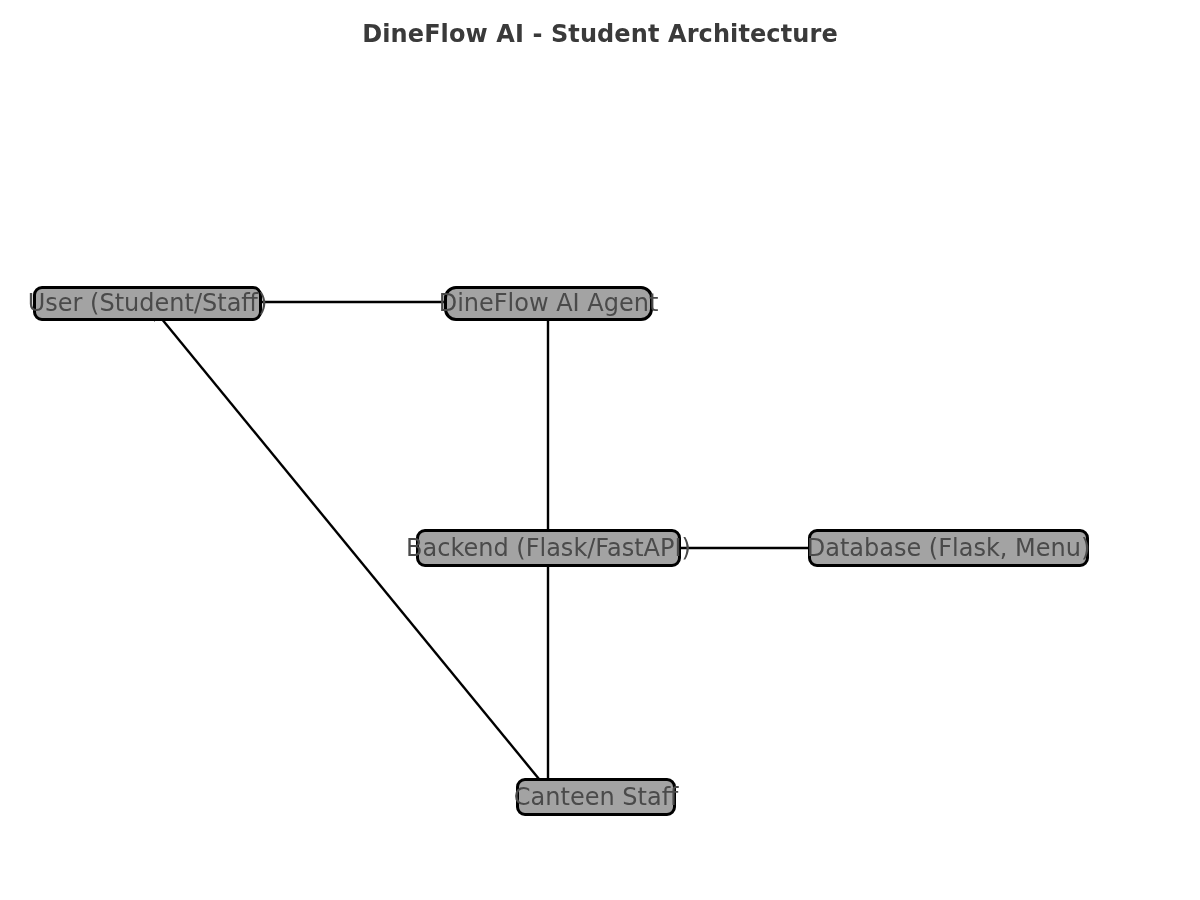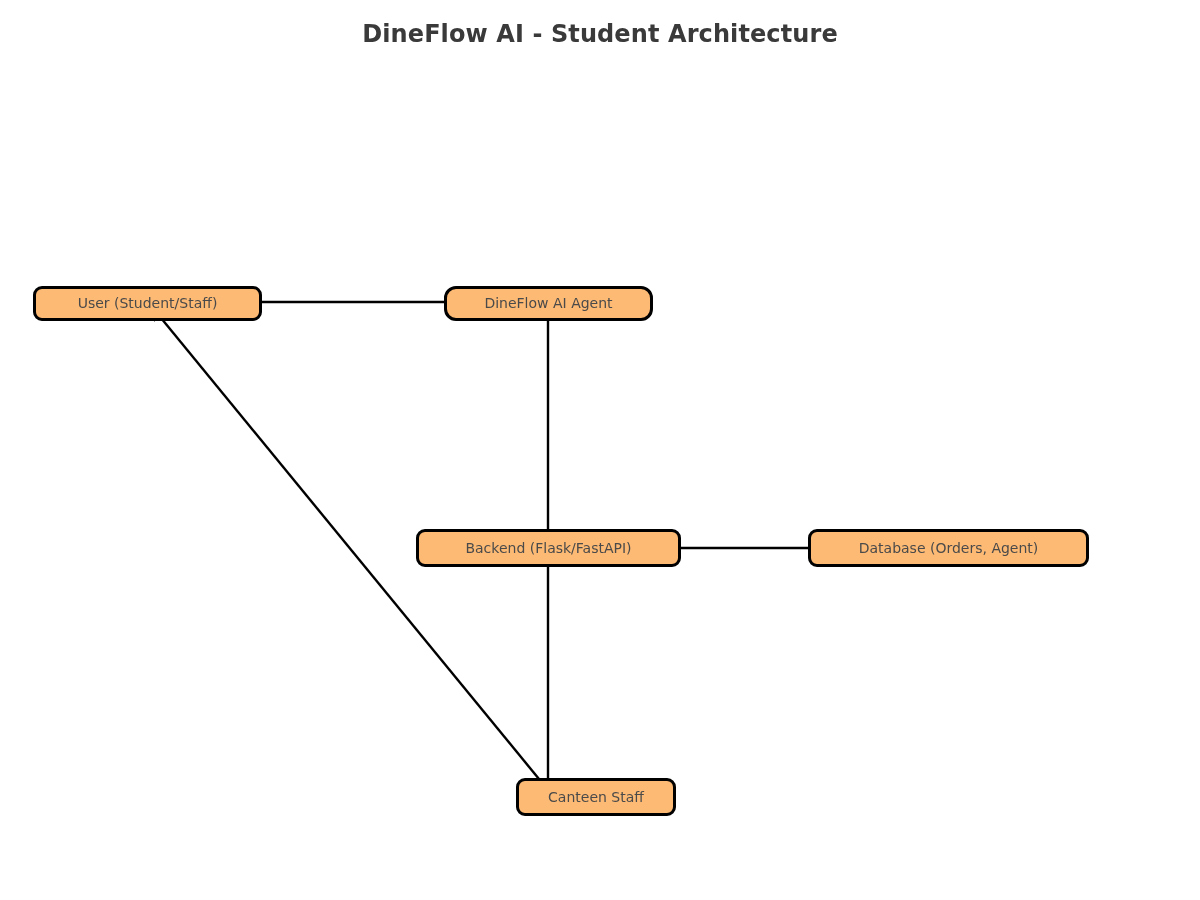--- a/index.html
+++ b/index.html
@@ -35,28 +35,28 @@
   #edge-layer {
     position: absolute;
     left: 0;
     top: 0;
     width: 1200px;
     height: 900px;
   }
   .node {
     position: absolute;
     box-sizing: border-box;
-    background: #fdba74;
+    background: #a3a3a3;
     border: 3px solid #000000;
     border-radius: 9px;
     display: flex;
     align-items: center;
     justify-content: center;
     color: #4a4a4a;
-    font-size: 14px;
+    font-size: 24px;
     font-family: "DejaVu Sans", sans-serif;
     white-space: nowrap;
     z-index: 1;
   }
   .node-label {
     pointer-events: none;
     line-height: 1;
     padding-bottom: 1px;
   }
   
@@ -97,20 +97,20 @@
 
   <div class="node" id="node-agent">
     <span class="node-label">DineFlow AI Agent</span>
   </div>
 
   <div class="node" id="node-backend">
     <span class="node-label">Backend (Flask/FastAPI)</span>
   </div>
 
   <div class="node" id="node-database">
-    <span class="node-label">Database (Orders, Agent)</span>
+    <span class="node-label">Database (Flask, Menu)</span>
   </div>
 
   <div class="node" id="node-canteen">
     <span class="node-label">Canteen Staff</span>
   </div>
 
 </div>
 
 </body></html>

